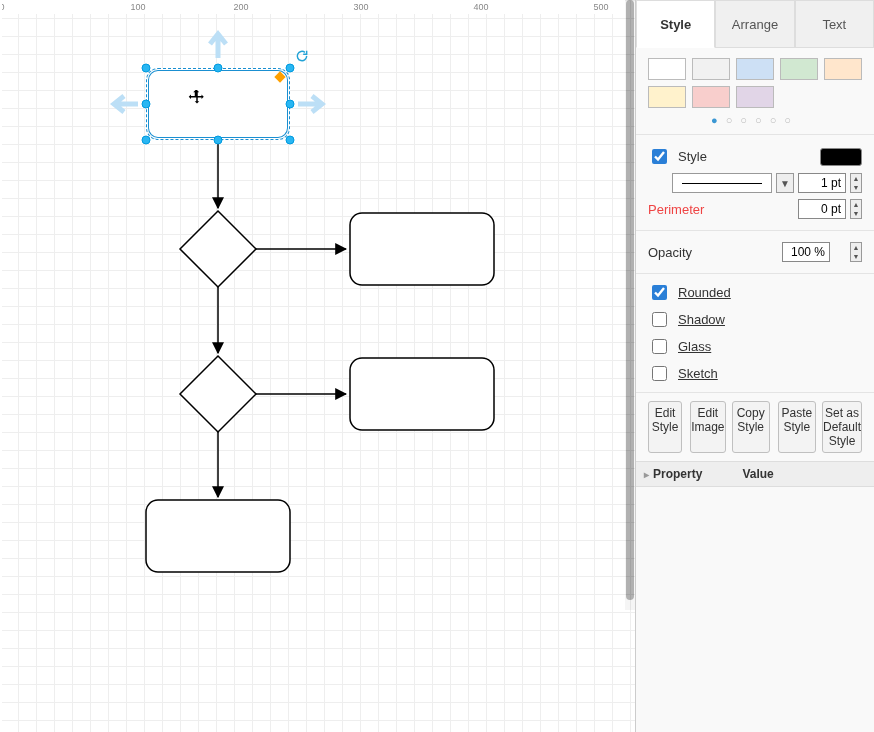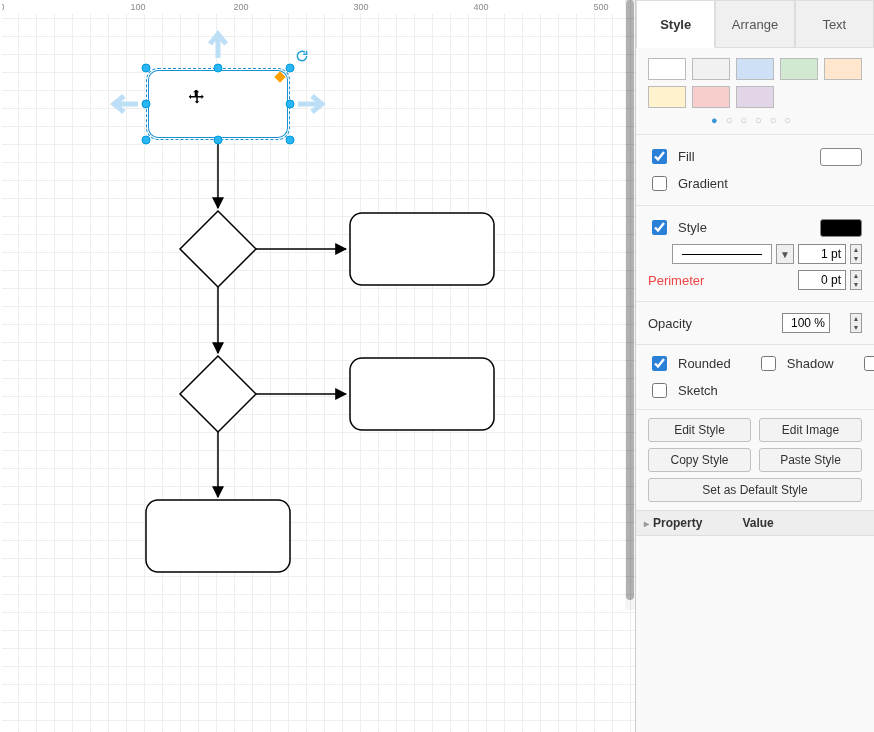--- a/index.html
+++ b/index.html
@@ -190,21 +190,21 @@
   .num-box{
     width:48px;height:20px;
     border:1px solid #888;
     text-align:right;
     padding:0 4px;
     font-size:12px;
     background:#fff;
   }
   .stepper{width:12px;height:20px;border:1px solid #999;background:#eee;display:flex;flex-direction:column;}
   .stepper div{flex:1;font-size:7px;display:flex;align-items:center;justify-content:center;color:#555;cursor:pointer;}
-  .chk-grid{display:grid;grid-template-columns:1fr 1fr 1fr;gap:6px 26px;}
+  .chk-grid{display:grid;grid-template-columns:1fr;gap:6px 26px;text-decoration:underline;}
   .btns{display:flex;gap:8px;}
   .btn{
     flex:1;
     background:#f3f3f3;
     border:1px solid #c0c0c0;
     border-radius:3px;
     padding:4px 0;
     font-size:12px;
     cursor:pointer;
     text-align:center;
@@ -330,35 +330,20 @@
       <div class="sw" style="background:#d1e8d1"></div>
       <div class="sw" style="background:#ffe6cc"></div>
       <div class="sw" style="background:#fff2cc"></div>
       <div class="sw" style="background:#f8cecc"></div>
       <div class="sw" style="background:#e1d5e7"></div>
     </div>
     <div class="nav">❯</div>
   </div>
   <div class="dots"><span class="on">●</span>○○○○○</div>
 
-  <div class="section">
-    <div class="row">
-      <div class="row-left">
-        <input type="checkbox" checked="" style="">
-        <span>Fill</span>
-      </div>
-      <div class="color-chip" style="background:#fff"></div>
-    </div>
-    <div class="row">
-      <div class="row-left">
-        <input type="checkbox" style="">
-        <span>Gradient</span>
-      </div>
-    </div>
-  </div>
 
   <div class="section">
     <div class="row">
       <div class="row-left">
         <input type="checkbox" checked="" style="">
         <span>Style</span>
       </div>
       <div class="color-chip" style="background:#000"></div>
     </div>
     <div class="row" style="justify-content:flex-end;gap:4px">
@@ -405,21 +390,21 @@
           <input type="checkbox" style="">
           <span>Glass</span>
         </label>
       <label class="row-left">
           <input type="checkbox" style="">
           <span>Sketch</span>
         </label>
     </div>
   </div>
 
-  <div class="section" style="display:flex;flex-direction:column;gap:6px">
+  <div class="section" style="display:flex;flex-direction:row;gap:6px">
     <div class="btns">
       <div class="btn">Edit Style</div>
       <div class="btn">Edit Image</div>
     </div>
     <div class="btns">
       <div class="btn">Copy Style</div>
       <div class="btn">Paste Style</div>
     </div>
     <div class="btn btn-full">Set as Default Style</div>
   </div>

